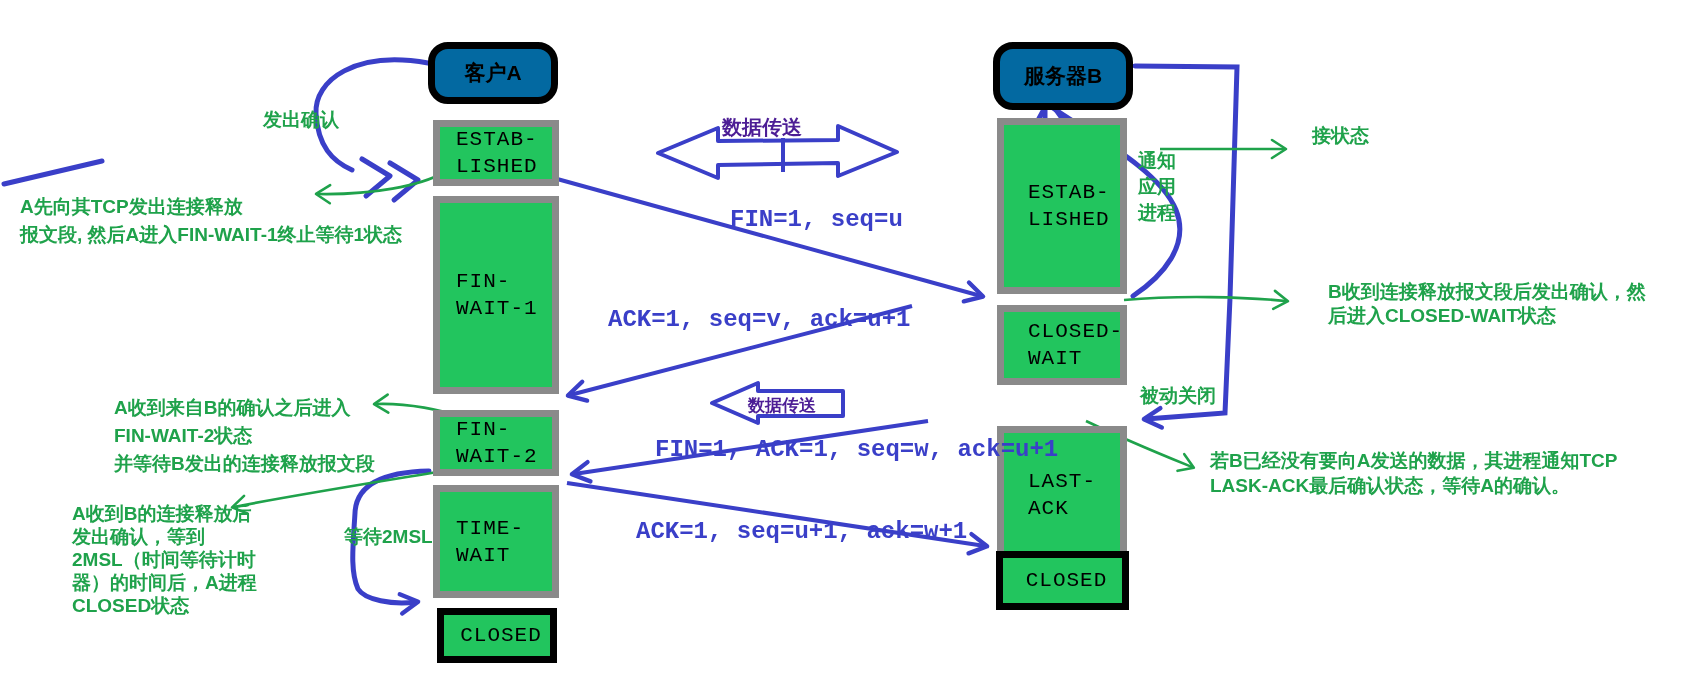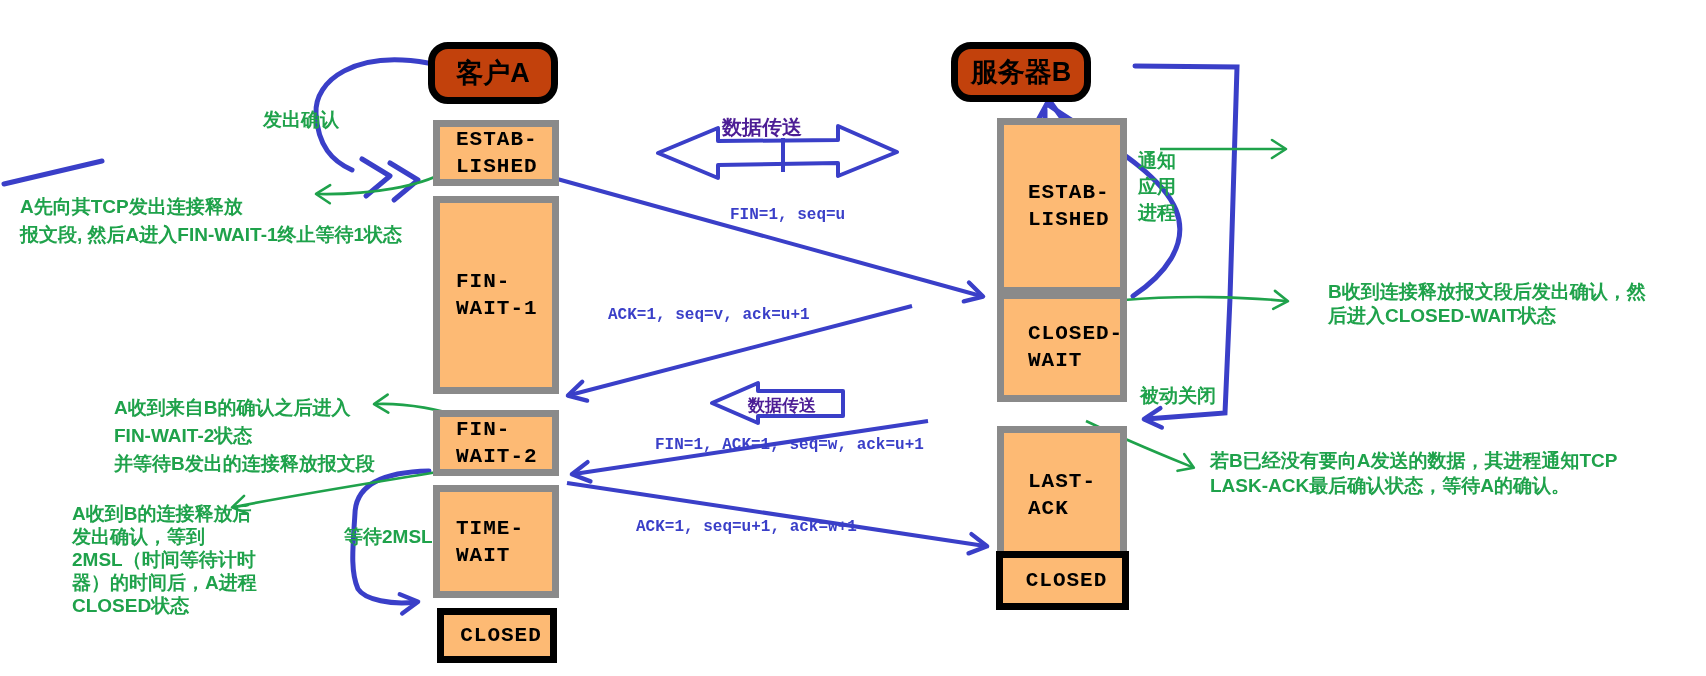--- a/index.html
+++ b/index.html
@@ -1,31 +1,31 @@
 <!DOCTYPE html>
 <html><head>
 <meta charset="utf-8">
 <style>
   html,body{margin:0;padding:0;background:#fff;}
   #canvas{position:relative;width:1706px;height:676px;background:#fff;overflow:hidden;
           font-family:"Liberation Sans",sans-serif;}
   #strokes{position:absolute;left:0;top:0;width:1706px;height:676px;pointer-events:none;}
-  .box{position:absolute;box-sizing:border-box;background:#fdba74;display:flex;flex-direction:column;
+  .box{position:absolute;box-sizing:border-box;background:#22c55e;display:flex;flex-direction:column;
        justify-content:center;font-family:"Liberation Mono","DejaVu Sans Mono",monospace;
-       font-weight:bold;font-size:21px;line-height:27px;color:#000;letter-spacing:1px;}
+       font-weight:normal;font-size:21px;line-height:27px;color:#000;letter-spacing:1px;}
   .gray{border:7px solid #8a8a8a;}
   .blackbox{border:7px solid #000;}
   .padL{padding-left:16px;}
   .padR{padding-left:24px;}
   .ctr{align-items:center;padding-left:8px;}
   .titlebox{position:absolute;box-sizing:border-box;border:7px solid #000;border-radius:20px;
-            background:#c2410c;display:flex;align-items:center;justify-content:center;
-            font-weight:bold;font-size:27px;color:#000;text-align:right;}
+            background:#0369a1;display:flex;align-items:center;justify-content:center;
+            font-weight:bold;font-size:21px;color:#000;text-align:right;}
   .ann{position:absolute;color:#1fa24b;font-weight:bold;font-size:19px;line-height:28px;white-space:nowrap;}
-  .mlabel{position:absolute;color:#3a3fc8;font-weight:bold;font-size:16px;white-space:nowrap;
+  .mlabel{position:absolute;color:#3a3fc8;font-weight:bold;font-size:24px;white-space:nowrap;
           font-family:"Liberation Mono","DejaVu Sans Mono",monospace;}
   .dlabel{position:absolute;color:#4c1d95;font-weight:bold;white-space:nowrap;text-align:center;}
 </style>
 </head>
 <body>
 
 <div id="canvas">
 
   <svg id="strokes" viewBox="0 0 1706 676" xmlns="http://www.w3.org/2000/svg">
     <defs>
@@ -66,21 +66,21 @@
     <path d="M 1124,300 C 1180,295 1245,297 1286,301" stroke="#1fa24b" stroke-width="2.6" fill="none" marker-end="url(#ag)"></path>
     <path d="M 1086,421 C 1130,442 1160,454 1192,467" stroke="#1fa24b" stroke-width="2.6" fill="none" marker-end="url(#ag)"></path>
 
     <path d="M 470,419 C 435,408 404,403 376,404" stroke="#1fa24b" stroke-width="2.6" fill="none" marker-end="url(#ag)"></path>
     <path d="M 468,467 C 390,480 300,494 234,507" stroke="#1fa24b" stroke-width="2.6" fill="none" marker-end="url(#ag)"></path>
   </svg>
 
   <div class="titlebox" style="left:428px;top:42px;width:130px;height:62px">
     <span>客户A</span>
   </div>
-  <div class="titlebox" style="left:951px;top:42px;width:140px;height:60px">
+  <div class="titlebox" style="left:993px;top:42px;width:140px;height:68px">
     <span>服务器B</span>
   </div>
 
   <div class="box gray padL" style="left:433px;top:120px;width:126px;height:66px">
     <div>ESTAB-</div>
     <div>LISHED</div>
   </div>
   <div class="box gray padL" style="left:433px;top:196px;width:126px;height:198px">
     <div>FIN-</div>
     <div>WAIT-1</div>
@@ -94,21 +94,21 @@
     <div>WAIT</div>
   </div>
   <div class="box blackbox ctr" style="left:437px;top:608px;width:120px;height:55px">
     <div>CLOSED</div>
   </div>
 
   <div class="box gray padR" style="left:997px;top:118px;width:130px;height:176px">
     <div>ESTAB-</div>
     <div>LISHED</div>
   </div>
-  <div class="box gray padR" style="left:997px;top:292px;width:130px;height:110px">
+  <div class="box gray padR" style="left:997px;top:305px;width:130px;height:80px">
     <div>CLOSED-</div>
     <div>WAIT</div>
   </div>
   <div class="box gray padR" style="left:997px;top:426px;width:130px;height:137px">
     <div>LAST-</div>
     <div>ACK</div>
   </div>
   <div class="box blackbox ctr" style="left:996px;top:551px;width:133px;height:59px">
     <div>CLOSED</div>
   </div>
@@ -139,20 +139,21 @@
     <div>CLOSED状态</div>
   </div>
   <div class="ann" style="left:344px;top:523px">等待2MSL</div>
 
   <div class="ann" style="left:1138px;top:148px;line-height:26px">
     <div>通知</div>
     <div>应用</div>
     <div>进程</div>
   </div>
   <div class="ann" style="left:1312px;top:124px;line-height:24px">
+    <div>接状态</div>
   </div>
   <div class="ann" style="left:1328px;top:280px;line-height:24px">
     <div>B收到连接释放报文段后发出确认，然</div>
     <div>后进入CLOSED-WAIT状态</div>
   </div>
   <div class="ann" style="left:1140px;top:382px">被动关闭</div>
   <div class="ann" style="left:1210px;top:448px;line-height:25px">
     <div>若B已经没有要向A发送的数据，其进程通知TCP</div>
     <div>LASK-ACK最后确认状态，等待A的确认。</div>
   </div>

